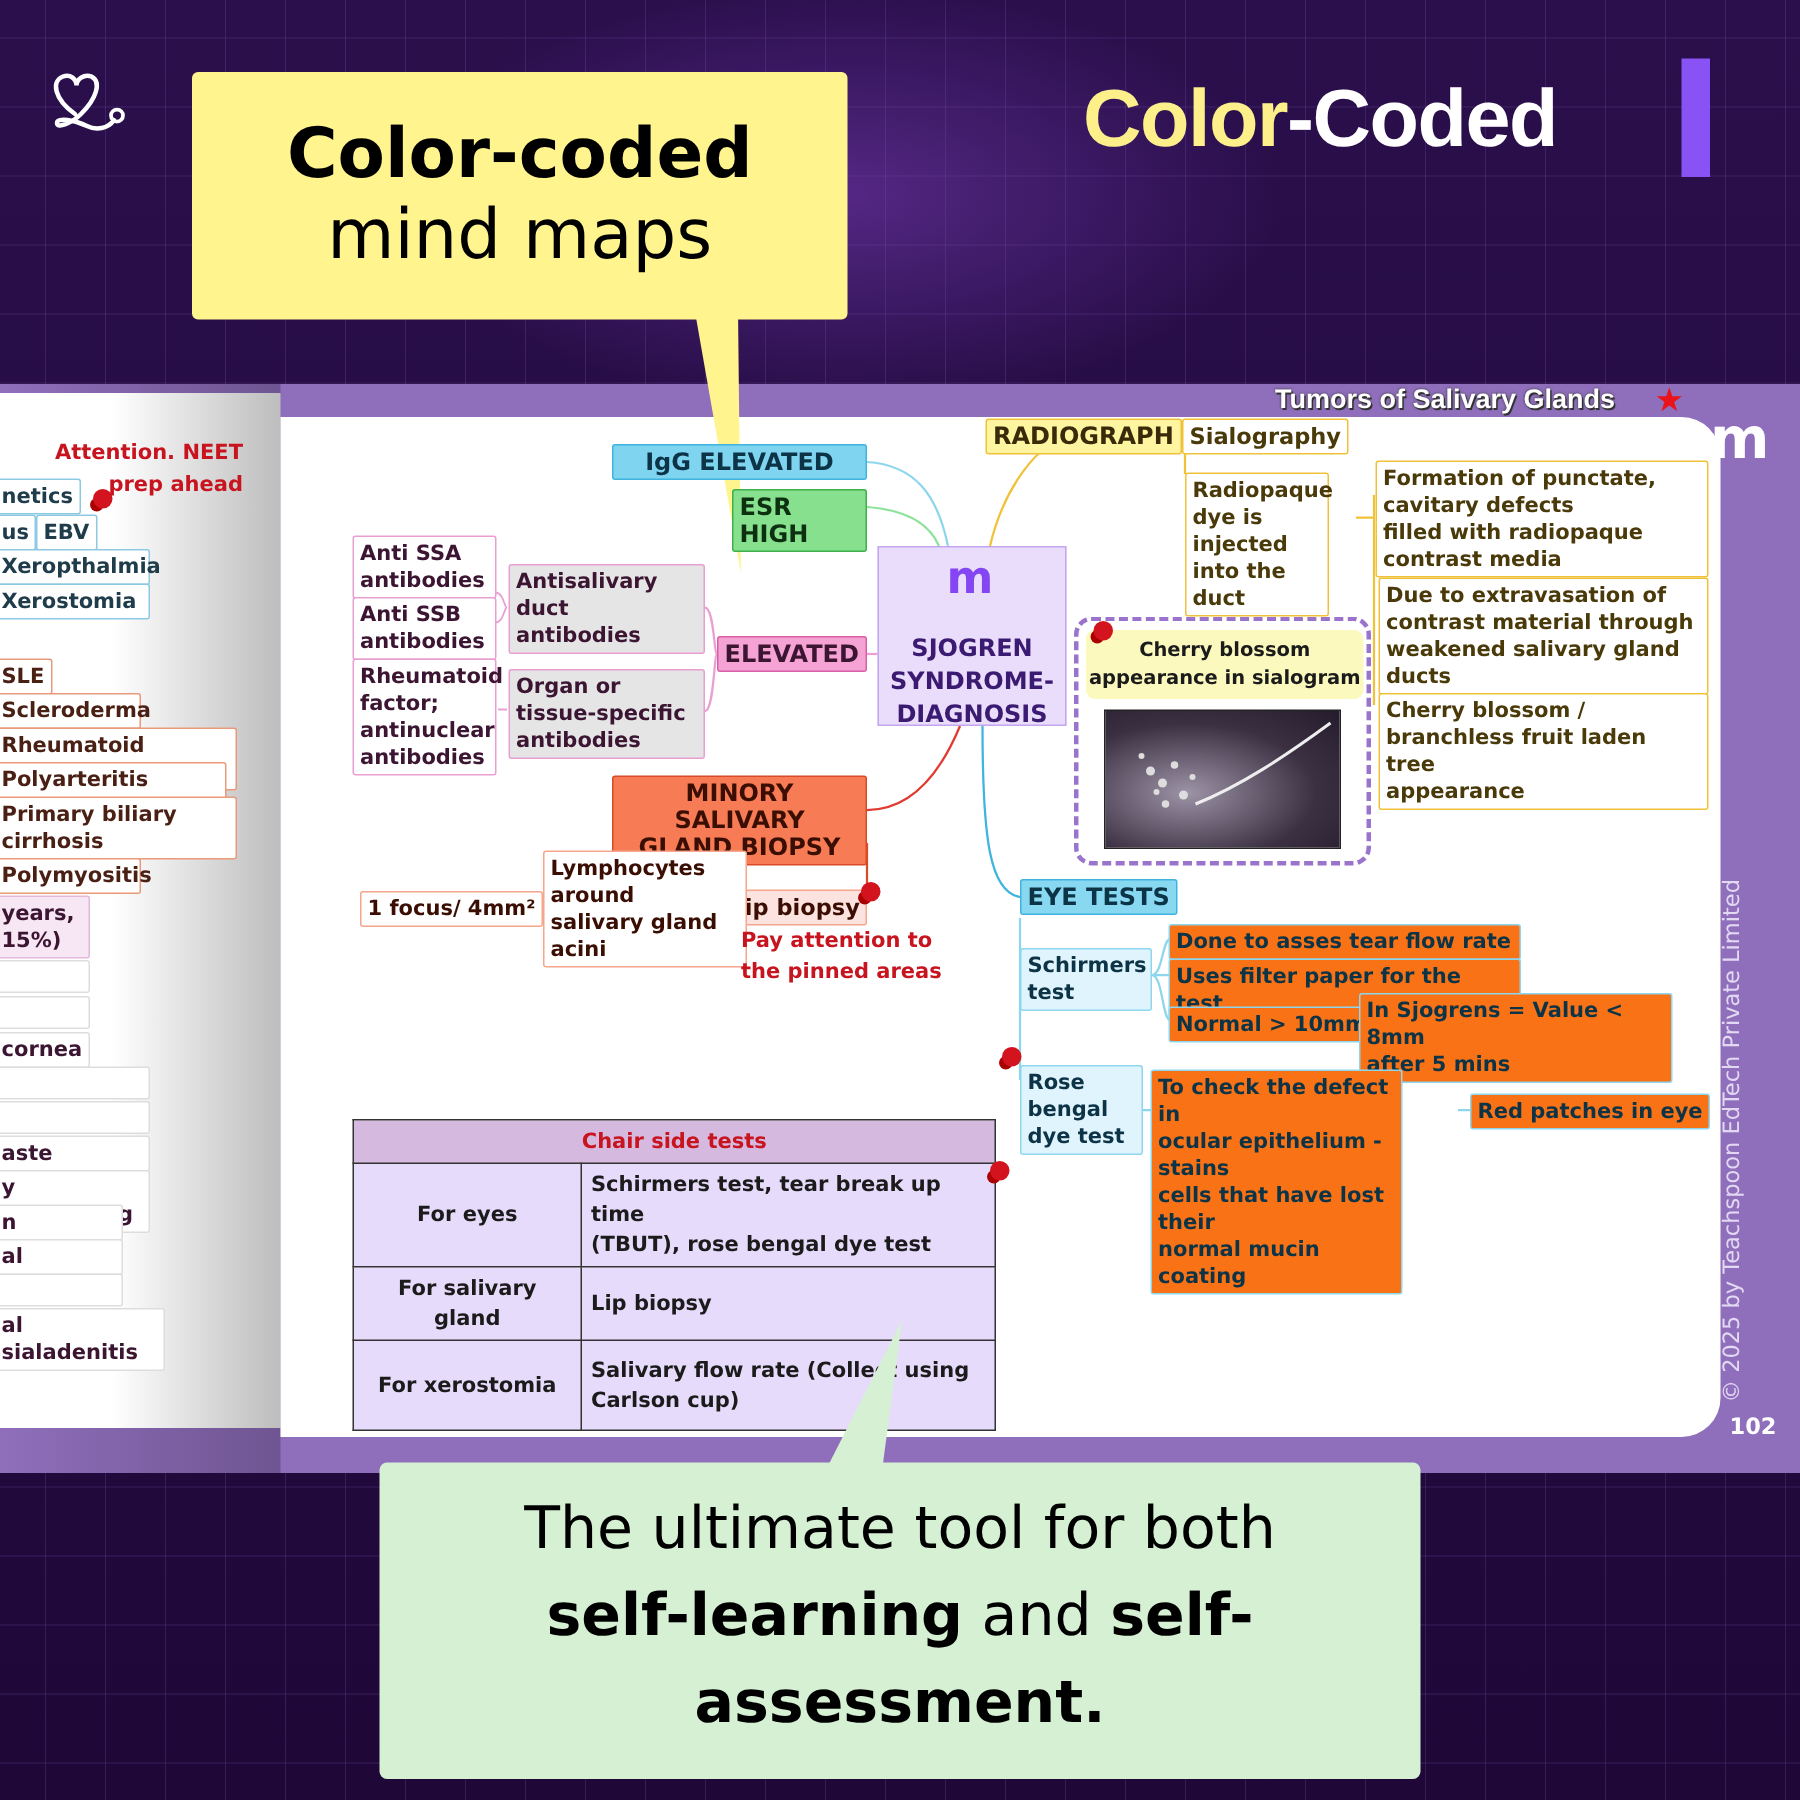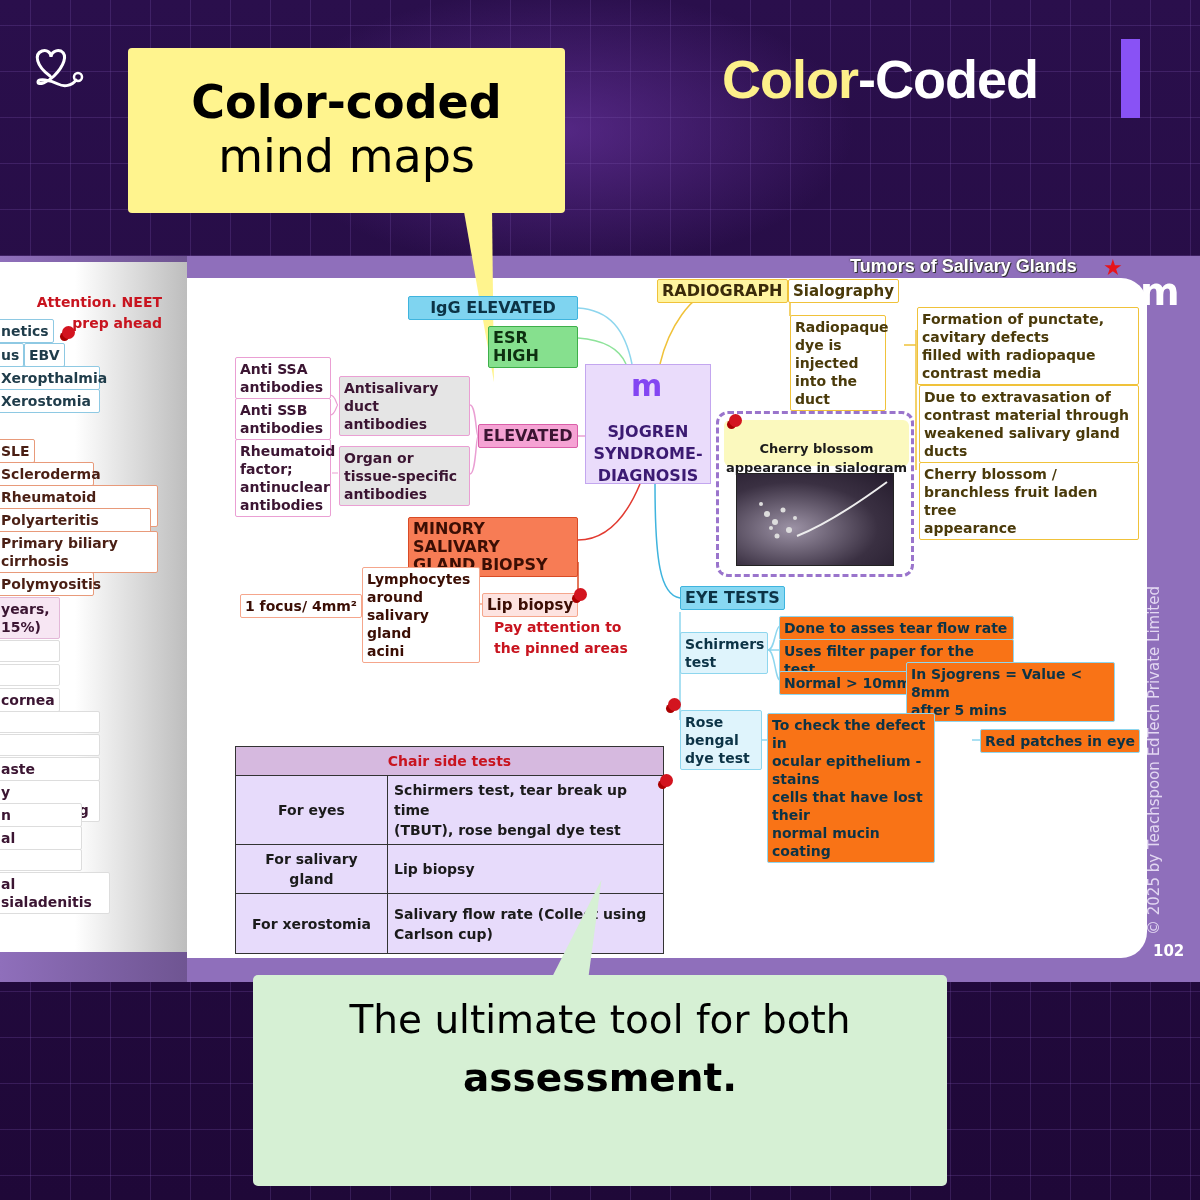--- a/index.html
+++ b/index.html
@@ -34,32 +34,32 @@
 .lo{border-color:#e89a7a;background:#fff;color:#4a1f14}
 .lk{border-color:#e3b8d8;background:#f7e6f3;color:#3b1532}
 .lg{border-color:#ddd;background:#fff;color:#3b1532}
 .cyan{background:#7fd4f0;border-color:#3fb4de;color:#0c3346;font-size:16px}
 .green{background:#86e08e;border-color:#3eaf4a;color:#0d3010;font-size:16px}
 .pink{background:#e5e5e5;border-color:#ea9fd3;color:#3b1532}
 .pink2{background:#f5a3d4;border-color:#d95ea8;color:#3b1532;font-size:16px}
 .wpink{background:#fff;border-color:#ea9fd3;color:#3b1532}
 .yel{background:#fff4a0;border-color:#f0c23a;color:#3a2a0a;font-size:16px}
 .wyel{background:#fff;border-color:#f0c23a;color:#4a3a0a}
-.orange{background:#f77c55;border-color:#d94b26;color:#3b0e04;font-size:16px;}
+.orange{background:#f77c55;border-color:#d94b26;color:#3b0e04;font-size:16px;text-align:center}
 .worange{background:#fff;border-color:#f5a68c;color:#3b0e04}
 .lporange{background:#fde3e0;border-color:#f5a68c;color:#3b0e04;font-size:15px}
 .eye{background:#88d8f2;border-color:#3fb4de;color:#0c3346;font-size:16px}
 .lblue{background:#dff4fc;border-color:#8ed6ee;color:#0c3346}
 .wblue{background:#f97316;border-color:#8ed6ee;color:#0c3346}
 .center{position:absolute;left:585px;top:364px;width:126px;height:120px;background:#eadcfb;border:1.5px solid #c3a6ef;text-align:center;color:#3b1a72;font-weight:700;font-size:16px;line-height:22px;padding-top:56px}
 .center .m{position:absolute;left:45px;top:10px;color:#8346f2;font-size:30px;font-weight:700}
 .red{position:absolute;color:#c8141f;font-weight:700;font-size:14px;line-height:21px;font-family:"DejaVu Sans",sans-serif}
 .pin{position:absolute;width:13px;height:13px;border-radius:50%;background:#d3141f;box-shadow:-4px 4px 0 -2px #a00}
 .dashbox{position:absolute;left:716px;top:411px;width:198px;height:166px;border:3px dashed #9a74cc;border-radius:12px}
-.cb{position:absolute;left:724px;top:420px;width:185px;height:46px;background:#fbf9be;border-radius:6px;text-align:center;font-size:13px;font-weight:700;color:#1b1b1b;line-height:19px;padding-top:19px}
+.cb{position:absolute;left:724px;top:420px;width:185px;height:46px;background:#fbf9be;border-radius:6px;text-align:center;font-size:13px;font-weight:700;color:#1b1b1b;line-height:19px;padding-top:4px}
 .xray{position:absolute;left:736px;top:473px;width:158px;height:93px;background:radial-gradient(ellipse at 35% 60%,#9d93a6,#3a3042 60%,#241b2c);border:1px solid #222}
 .table{position:absolute;left:235px;top:746px;width:429px;border-collapse:collapse;font-family:"DejaVu Sans",sans-serif;font-weight:700;font-size:14px;color:#1b1b1b}
 .table td,.table th{border:1.5px solid #333;background:#e7dbfb;padding:4px 6px;line-height:20px}
 .table th{background:#d6b9df;color:#c8141f;font-size:14px;height:24px}
 .table td.k{text-align:center;width:152px}
 .callout-bot{position:absolute;left:253px;top:975px;width:694px;height:211px;background:#d6f0d4;border-radius:5px;text-align:center;color:#000;font-size:39px;line-height:58px;padding-top:16px;font-family:"DejaVu Sans",sans-serif}
 .callout-bot b{font-weight:700}
 .tail-bot{position:absolute;left:572px;top:880px;width:0;height:0;border-left:10px solid transparent;border-right:26px solid transparent;border-bottom:96px solid #d6f0d4;transform:skewX(-22deg)}
 svg.lines{position:absolute;left:0;top:0}
 </style>
@@ -163,21 +163,21 @@
 antibodies</div>
 <div class="n wpink" style="left:235px;top:439px;width:96px">Rheumatoid
 factor;
 antinuclear
 antibodies</div>
 
 <div class="n orange" style="left:408px;top:517px;width:170px">MINORY SALIVARY
 GLAND BIOPSY</div>
 <div class="n lporange" style="left:482px;top:593px">Lip biopsy</div>
 <div class="pin" style="left:574px;top:588px"></div>
-<div class="n worange" style="left:362px;top:567px;width:118px">Lymphocytes
+<div class="n worange" style="left:362px;top:567px;width:136px">Lymphocytes
 around
 salivary gland
 acini</div>
 <div class="n worange" style="left:240px;top:594px">1 focus/ 4mm²</div>
 <div class="red" style="left:494px;top:617px;white-space:pre-line">Pay attention to
 the pinned areas</div>
 
 <div class="n yel" style="left:657px;top:279px">RADIOGRAPH</div>
 <div class="n wyel" style="left:788px;top:279px;font-size:15px">Sialography</div>
 <div class="n wyel" style="left:790px;top:315px;width:96px">Radiopaque
@@ -252,14 +252,15 @@
         <td style="white-space:pre-line">Salivary flow rate (Collect using
 Carlson cup)</td>
       </tr>
 </tbody>
   </table>
 <div class="pin" style="left:660px;top:774px"></div>
 
 <div class="tail-bot"></div>
 <div class="callout-bot">
  <div>The ultimate tool for both</div>
+ <div><b>self-learning</b><span style="white-space:pre"> and </span><b>self-</b></div>
  <div><b>assessment.</b></div>
 </div>
 
 </body></html>

